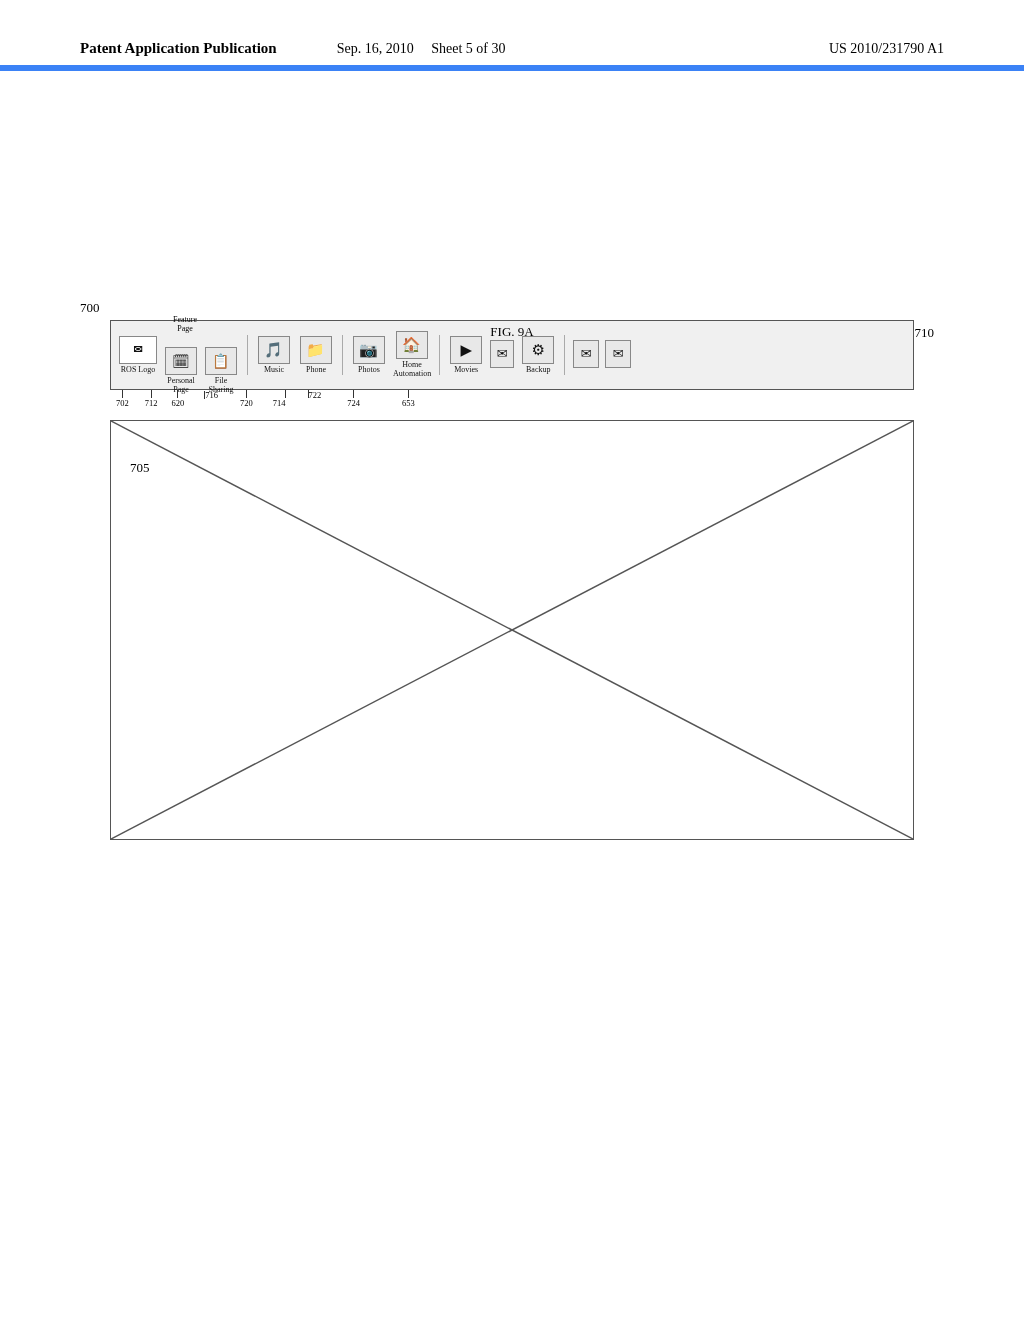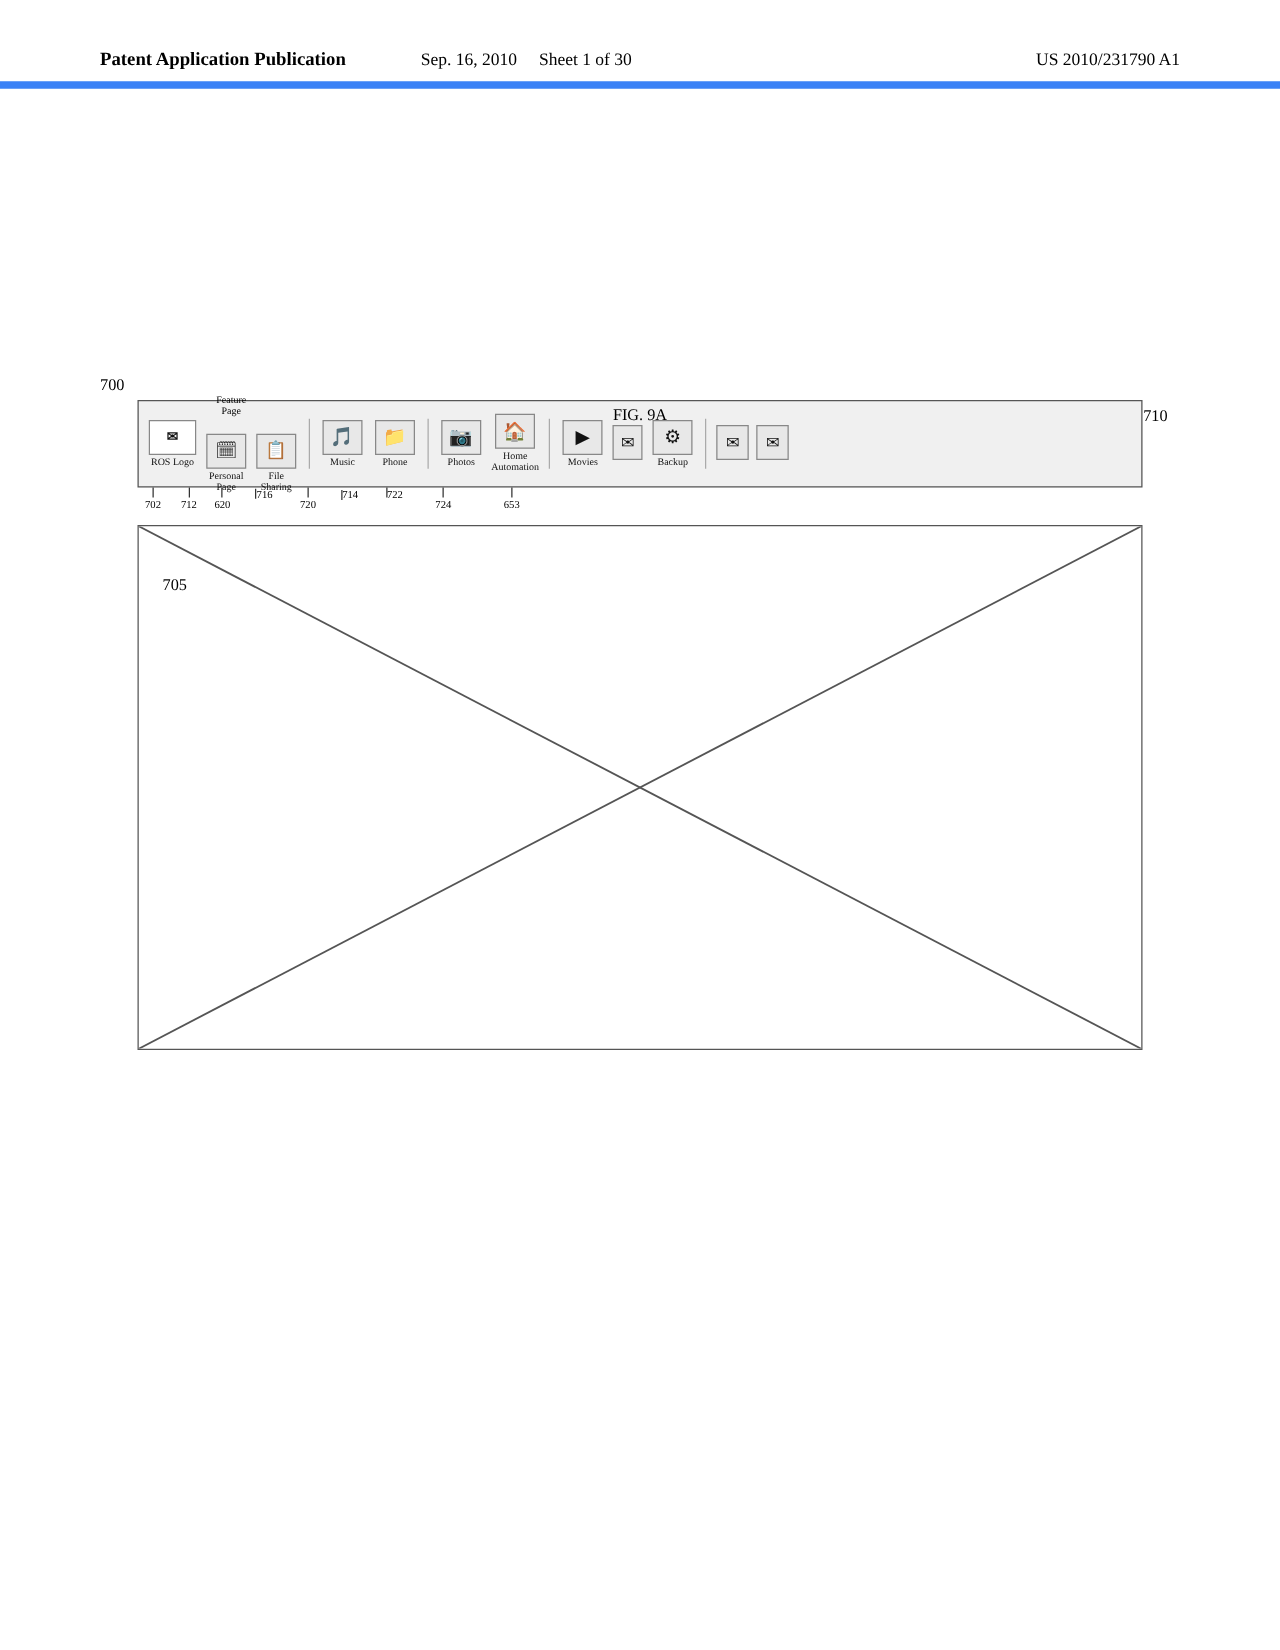--- a/index.html
+++ b/index.html
@@ -146,21 +146,21 @@
       margin: 0 2px;
     }
   </style>
 </head>
 <body>
 
 <div class="header">
   <span class="header-left">Patent Application Publication</span>
   <span class="header-center">
     <span>Sep. 16, 2010</span>&nbsp;&nbsp;&nbsp;&nbsp;
-    <span>Sheet 1 of 30</span>
+    <span>Sheet 5 of 30</span>
   </span>
   <span class="header-right">US 2010/231790 A1</span>
 </div>
 
 <div class="figure-area">
 
   <div class="label-700">700</div>
 
   <div class="toolbar">
 
@@ -251,21 +251,21 @@
       <span>620</span>
     </div>
     <div style="display:flex; flex-direction:row; align-items:center; margin-left:20px;">
       <div style="width:1px; height:8px; background:#333;"></div>
       <span>716</span>
     </div>
     <div style="display:flex; flex-direction:column; align-items:center; margin-left:22px;">
       <div style="width:1px; height:8px; background:#333;"></div>
       <span>720</span>
     </div>
-    <div style="display:flex; flex-direction:row; align-items:flex-end; margin-left:20px;">
+    <div style="display:flex; flex-direction:column; align-items:flex-end; margin-left:20px;">
       <div style="width:1px; height:8px; background:#333;"></div>
       <span>714</span>
     </div>
     <div style="display:flex; flex-direction:row; align-items:flex-start; margin-left:22px;">
       <div style="width:1px; height:8px; background:#333;"></div>
       <span>722</span>
     </div>
     <div style="display:flex; flex-direction:column; align-items:center; margin-left:26px;">
       <div style="width:1px; height:8px; background:#333;"></div>
       <span>724</span>

